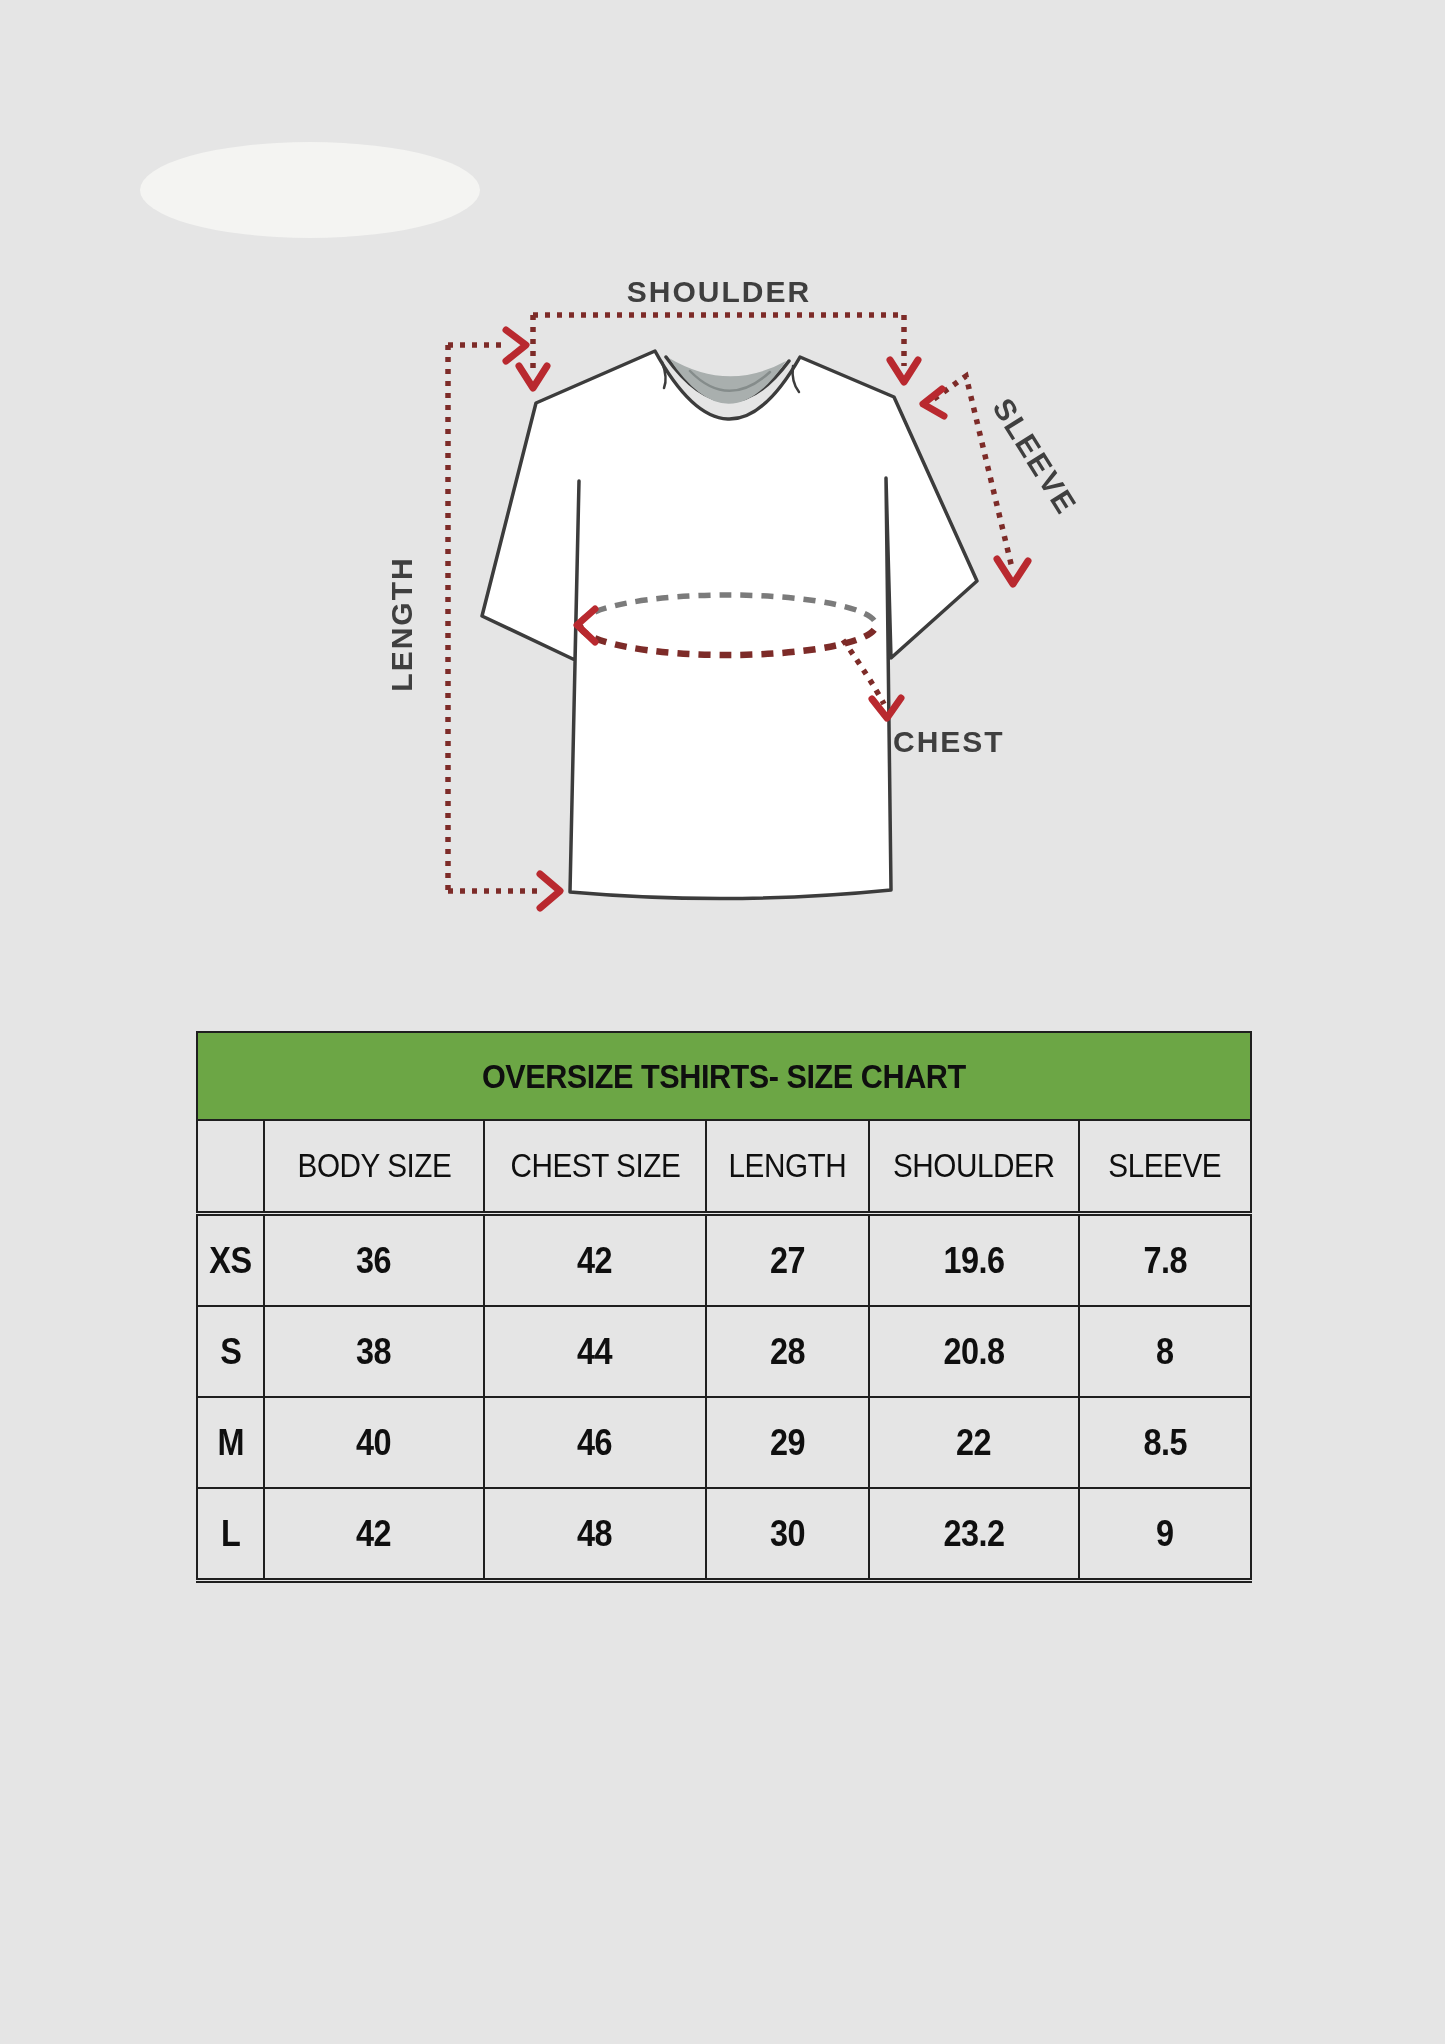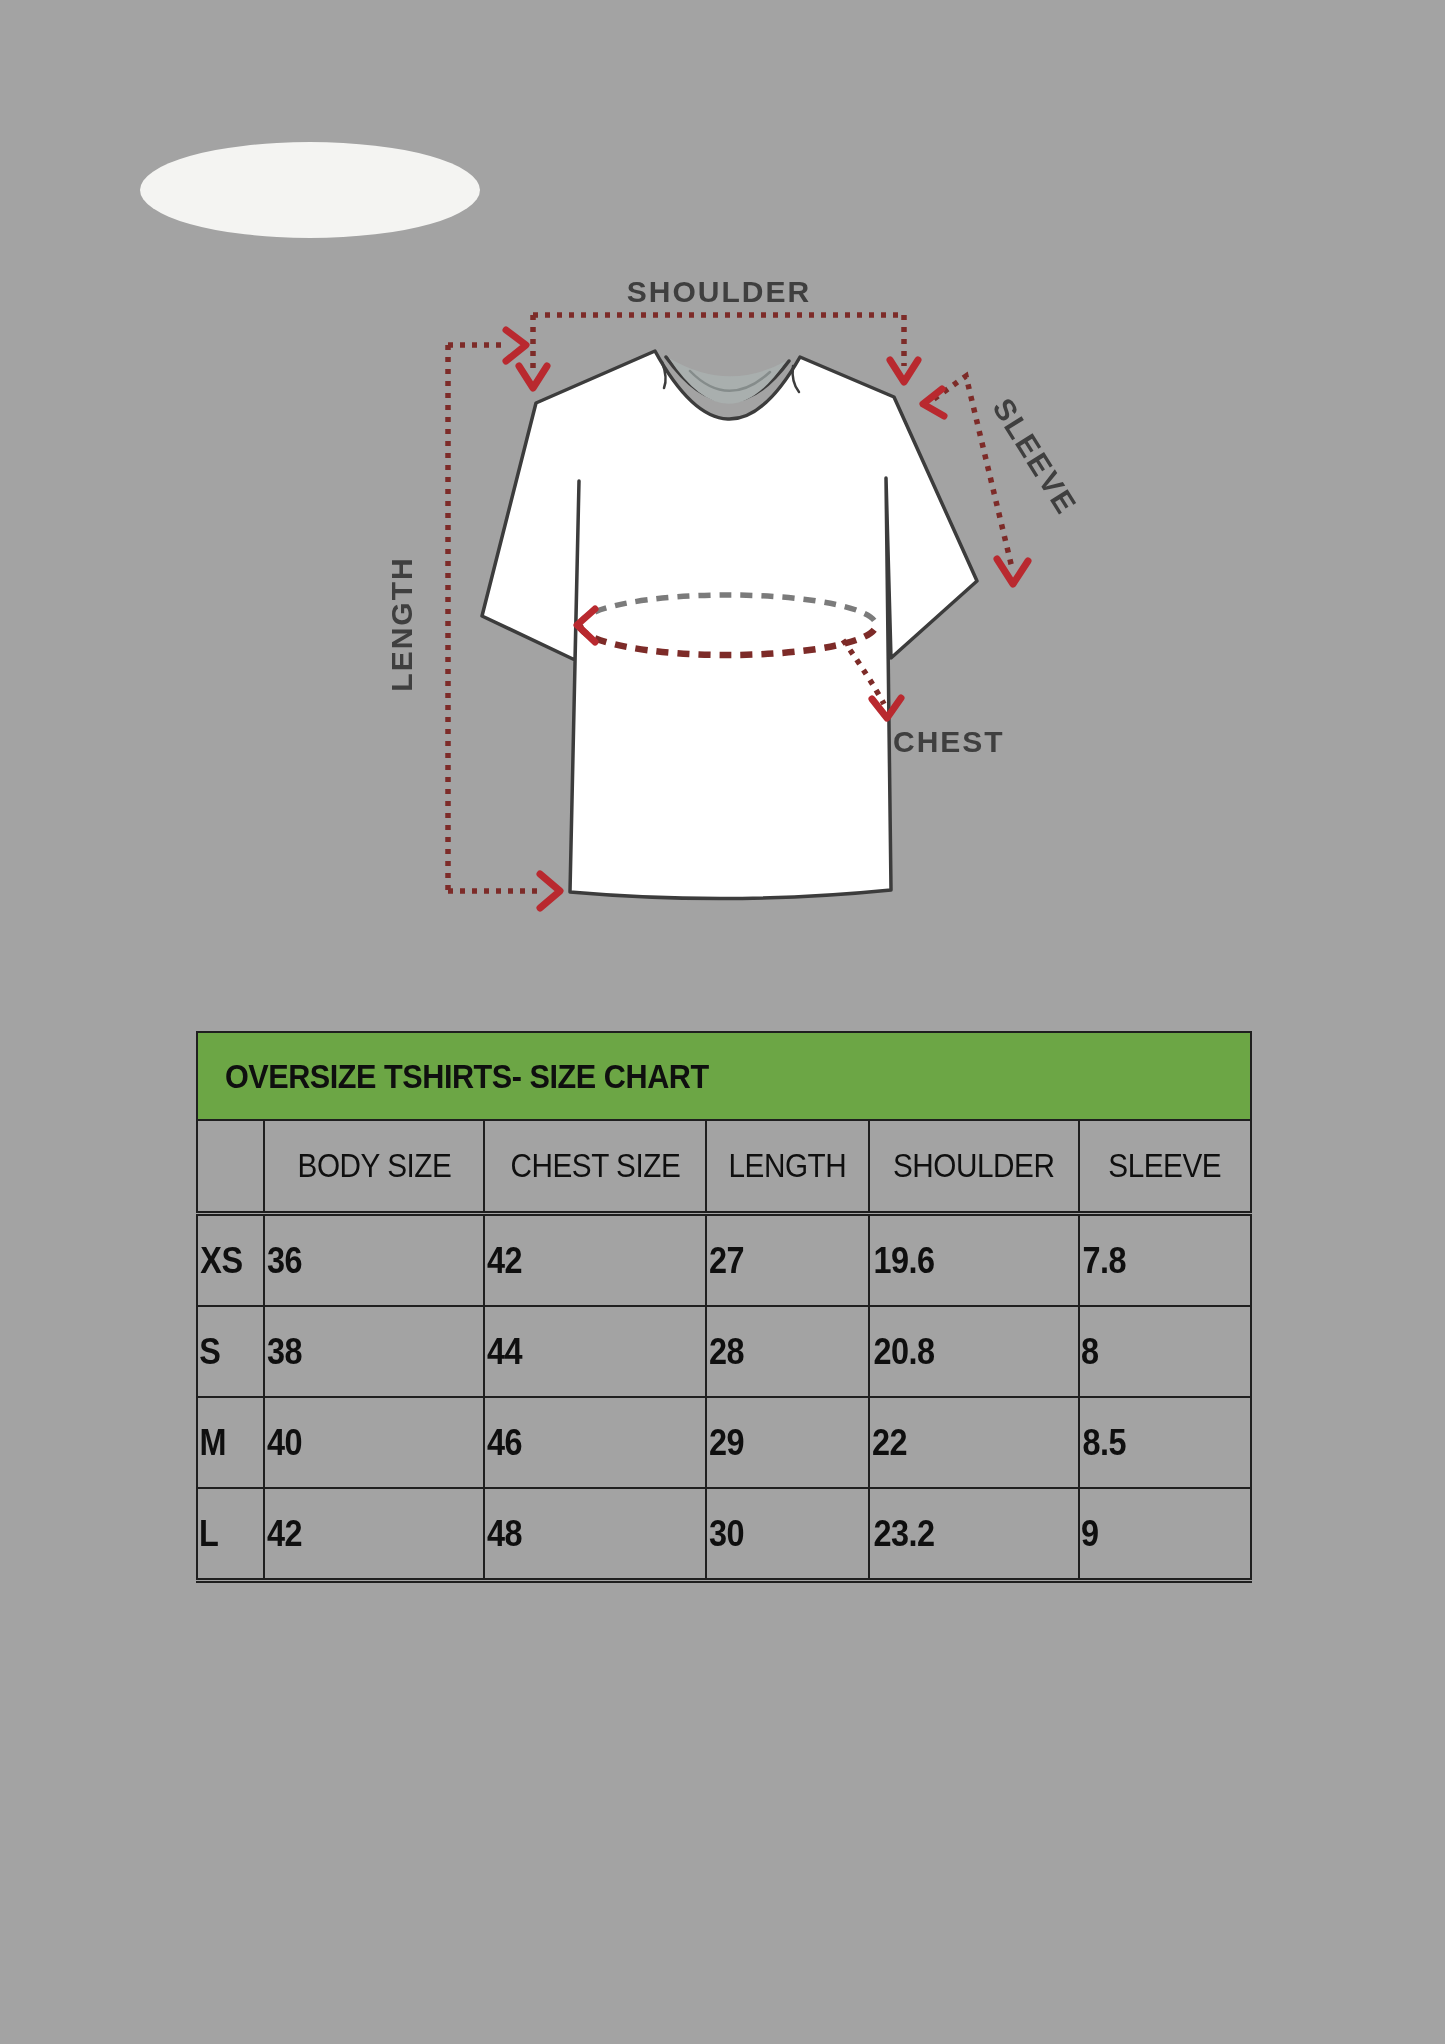--- a/index.html
+++ b/index.html
@@ -1,20 +1,20 @@
 <!DOCTYPE html>
 <html><head>
 <meta charset="utf-8">
 <style>
   html,body{margin:0;padding:0;background:#ffffff;}
   .page{
     position:relative;
     width:1445px;
     height:2044px;
-    background:#a3a3a3;
+    background:#e5e5e5;
     font-family:"Liberation Sans",sans-serif;
     overflow:hidden;
   }
   .diagram-svg{
     position:absolute;
     left:0; top:0;
     width:1445px;
     height:1010px;
   }
   .diagram-label{
@@ -27,20 +27,21 @@
     position:absolute;
     left:196px;
     top:1031px;
     width:1054px;
     border-collapse:collapse;
     table-layout:fixed;
     font-family:"Liberation Sans",sans-serif;
   }
   table.size-chart td, table.size-chart th{
     border:2px solid #1f1f1f;
+    text-align:center;
     vertical-align:middle;
     color:#0f0f0f;
     padding:0;
   }
   tr.title-row td{
     height:86px;
     font-size:34px;
     font-weight:bold;
   }
   tr.header-row th{

